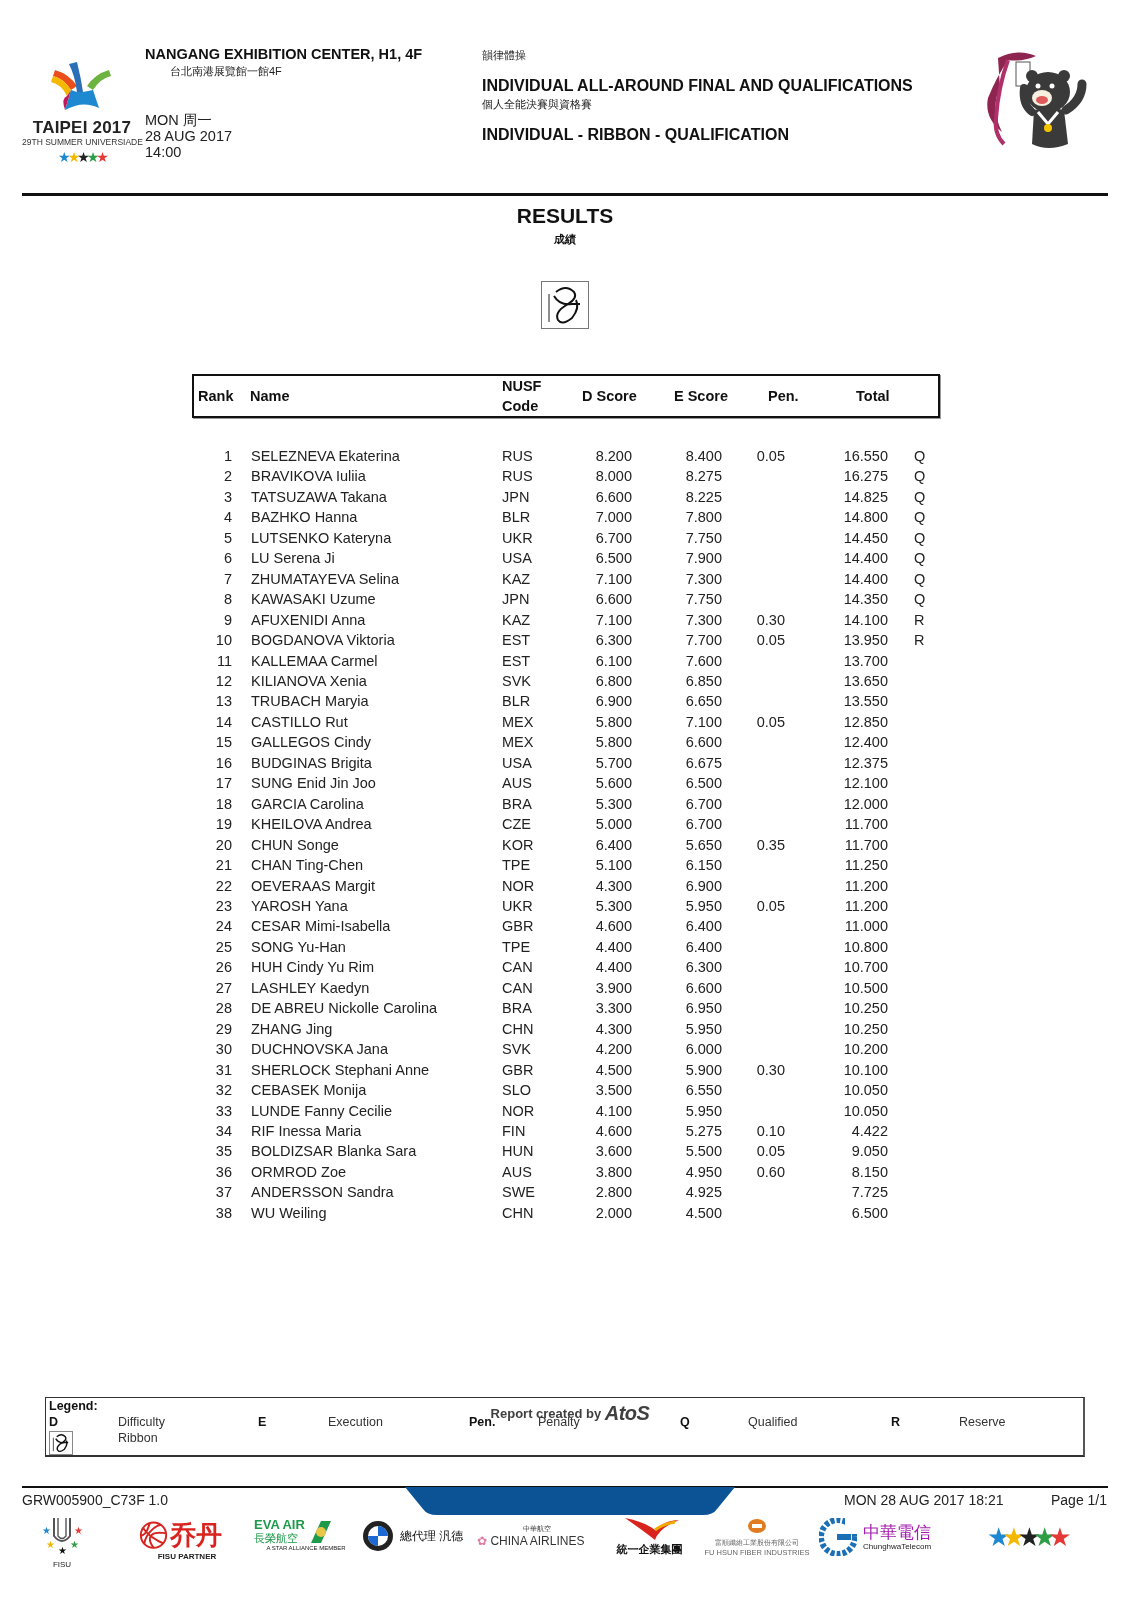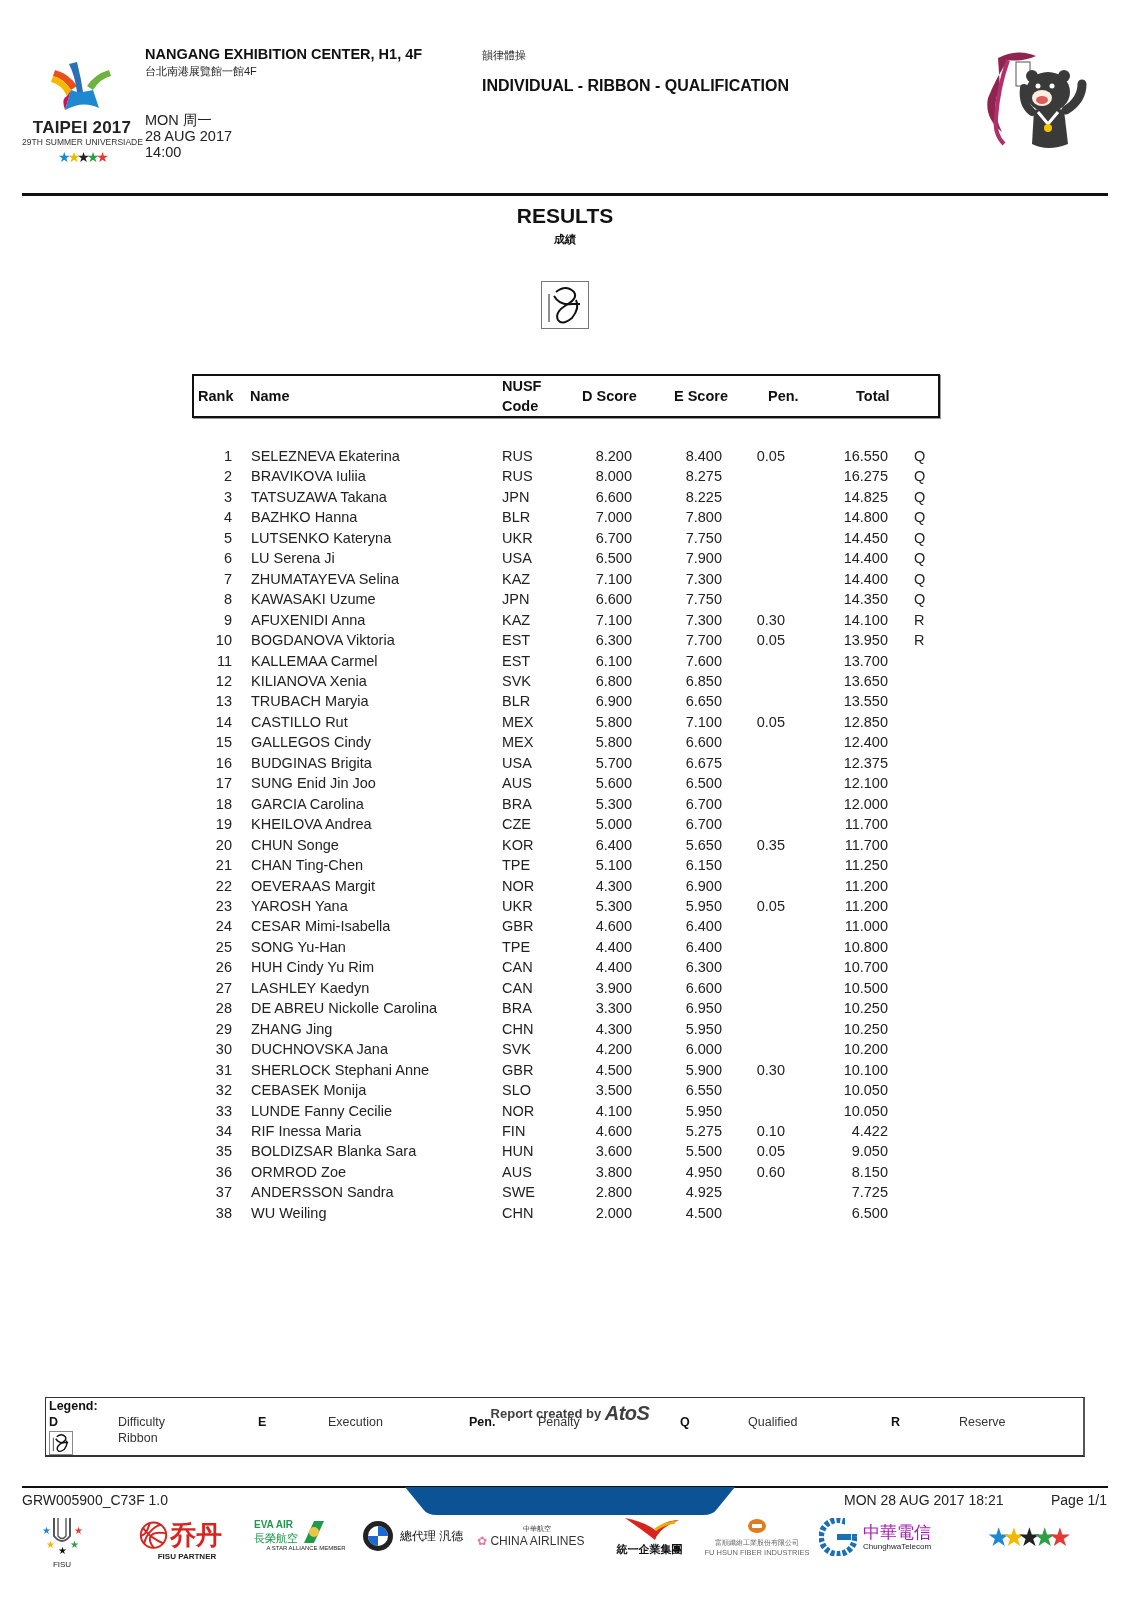--- a/index.html
+++ b/index.html
@@ -8,21 +8,21 @@
 
   
   .logo-block { position: absolute; left: 22px; top: 56px; width: 120px; text-align: center; }
   .logo-mark { width: 70px; height: 60px; margin: 0 auto; position: relative; }
   .logo-title { font-size: 17px; font-weight: bold; letter-spacing: 0.2px; margin-top: 2px; color: #222; }
   .logo-sub { font-size: 8.5px; color: #333; white-space: nowrap; margin-top: -1px; }
   .logo-stars { font-size: 14px; letter-spacing: -3px; margin-top: 2px; }
 
   .venue { position: absolute; left: 145px; top: 46px; }
   .venue .en { font-size: 14.5px; font-weight: bold; color: #111; }
-  .venue .zh { font-size: 11px; color: #222; margin-top: 2px; }
+  .venue .zh { font-size: 11px; color: #222; margin-top: 2px; margin-left: 25px; }
   .dateblock { position: absolute; left: 145px; top: 112px; font-size: 14.5px; line-height: 16px; color: #222; }
 
   .event { position: absolute; left: 482px; top: 46px; }
   .event .en { font-size: 16px; font-weight: bold; color: #111; }
   .event .zh { font-size: 11px; color: #222; margin-top: 2px; }
   .event .blk { margin-bottom: 14px; }
   .event .blk.last { margin-bottom: 0; }
 
   .mascot { position: absolute; left: 978px; top: 48px; width: 115px; height: 108px; }
 
@@ -105,20 +105,24 @@
 
 <div class="dateblock">
   <div>MON  周一</div>
   <div>28 AUG 2017</div>
   <div>14:00</div>
 </div>
 
 <div class="event">
   <div class="blk">
     <div class="zh">韻律體操</div>
+  </div>
+  <div class="blk">
+    <div class="en">INDIVIDUAL ALL-AROUND FINAL AND QUALIFICATIONS</div>
+    <div class="zh">個人全能決賽與資格賽</div>
   </div>
   <div class="blk last">
     <div class="en">INDIVIDUAL - RIBBON - QUALIFICATION</div>
   </div>
 </div>
 
 <div class="mascot">
   <svg width="115" height="108" viewBox="0 0 115 108">
     <path d="M20 10 Q40 0 58 8 Q44 14 30 12 Q18 30 10 50 Q6 70 24 84 Q12 60 22 40 Z" fill="#8e2450"></path>
     <path d="M30 12 Q20 40 18 70 Q16 86 26 96" stroke="#b0306a" stroke-width="4" fill="none"></path>
@@ -597,21 +601,21 @@
   </div>
 
   <div class="sp" style="left:115px; width:100px; top:2px;">
     <div style="color:#d8231f; font-size:26px; font-weight:bold; line-height:34px;"><span>🏀︎</span><span>乔丹</span></div>
     <div class="sp-label" style="font-weight:bold;">FISU PARTNER</div>
   </div>
 
   <div class="sp" style="left:232px; width:104px; top:2px;">
     <div style="display:flex; align-items:center;">
       <div>
-        <div style="color:#1f9a4a; font-size:10px; font-weight:bold; line-height:14px;">EVA AIR</div>
+        <div style="color:#1f9a4a; font-size:13px; font-weight:bold; line-height:14px;">EVA AIR</div>
         <div style="color:#1f9a4a; font-size:11px; line-height:13px;">長榮航空</div>
       </div>
       <svg width="26" height="26" viewBox="0 0 26 26">
           <path d="M6 24 L16 2 L26 2 L16 24 Z" fill="#1f9a4a"></path>
           <circle cx="16" cy="13" r="5" fill="#e8c64a"></circle>
         </svg>
     </div>
     <div class="sp-label" style="font-size:6px;">A STAR ALLIANCE MEMBER</div>
   </div>
 

